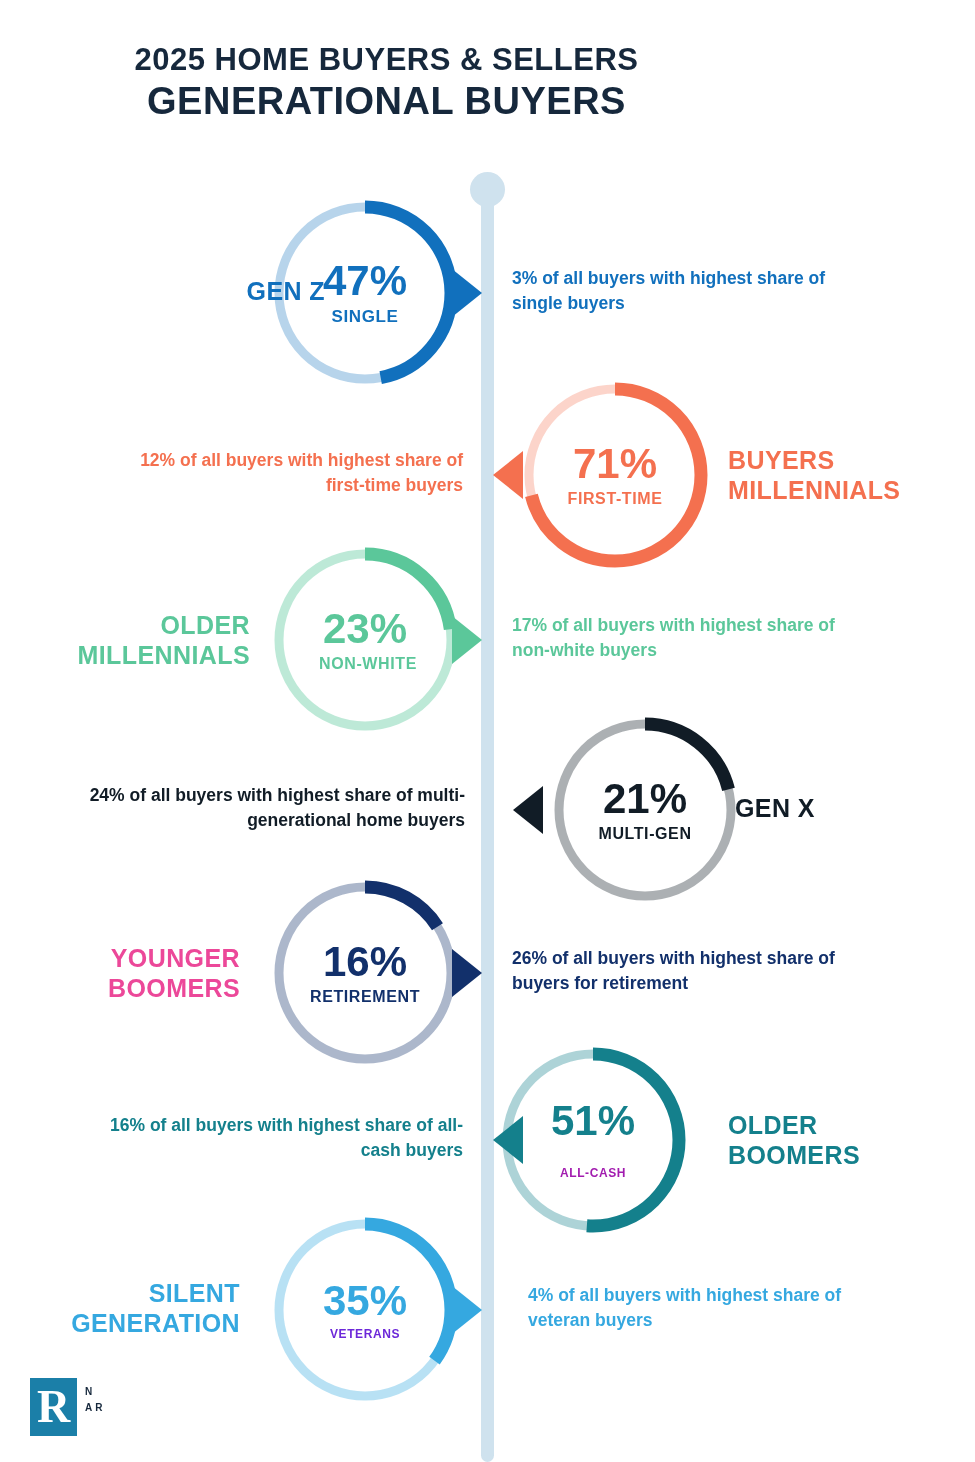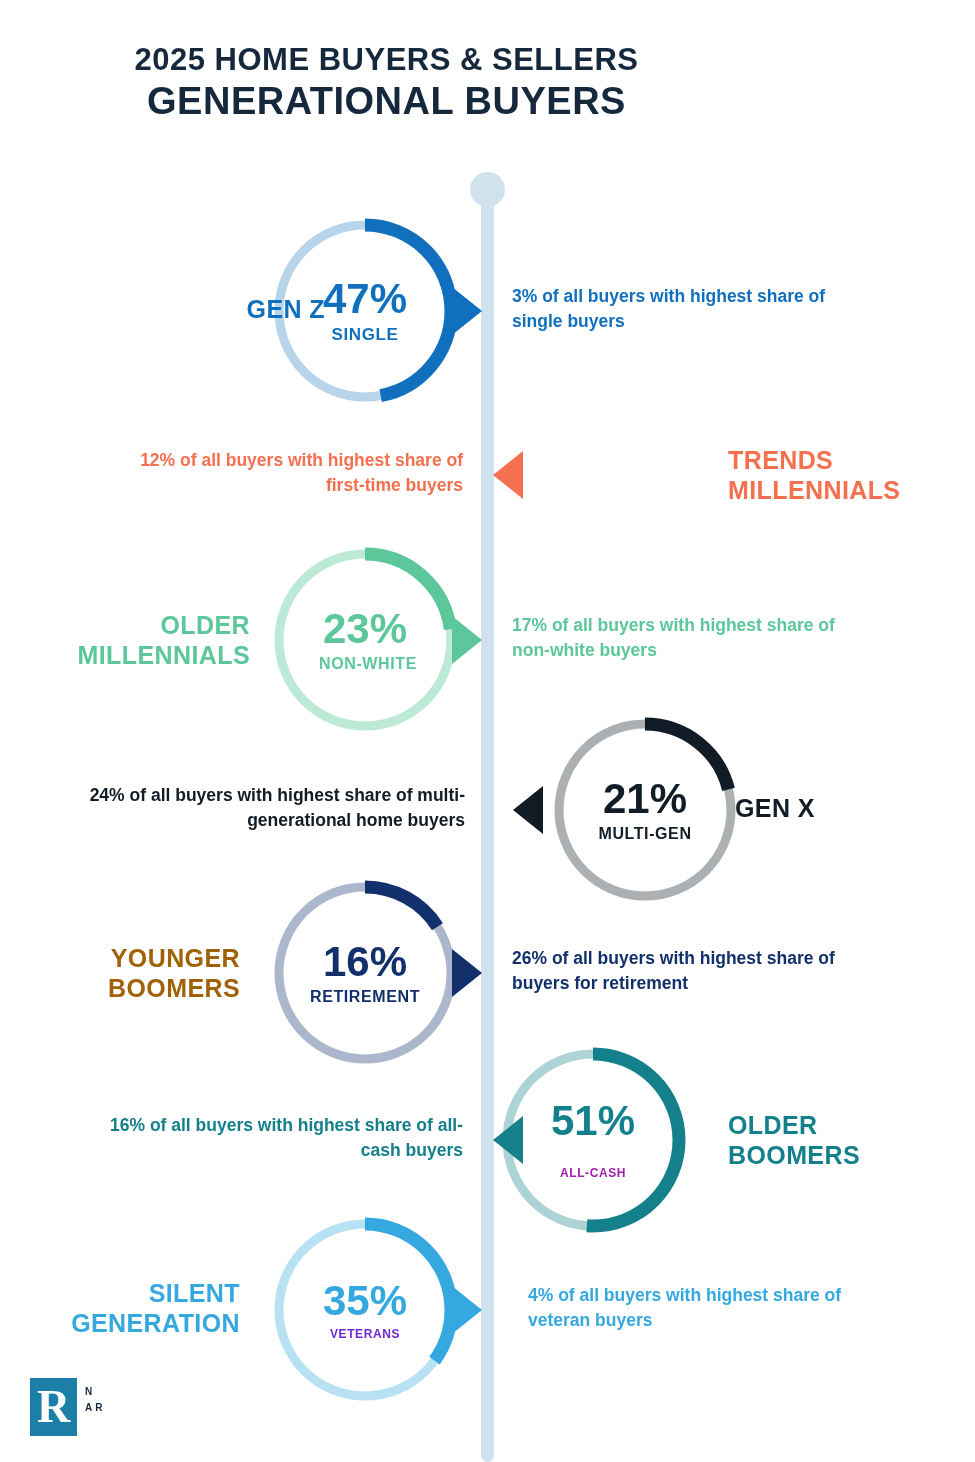--- a/index.html
+++ b/index.html
@@ -177,46 +177,56 @@
 <body>
 
 <div id="title-block">
   <div id="title-line1">2025 HOME BUYERS &amp; SELLERS</div>
   <div id="title-line2">GENERATIONAL BUYERS</div>
 </div>
 
 <div id="spine-cap"></div>
 <div id="spine"></div>
 
-<div class="row" style="top:206px;">
+<div class="row" style="top:188px;">
   <div class="gen-label right-align" style="left:60px; top:88px; width:265px; color:#1170bd;">GEN Z</div>
 
   <div class="donut" style="left:265px; top:5px;">
     <svg width="200" height="200" viewBox="0 0 200 200">
       <circle cx="100" cy="100" r="86" fill="none" stroke="#1170bd" stroke-width="9" opacity="0.30"></circle>
       <circle cx="100" cy="100" r="86" fill="none" stroke="#1170bd" stroke-width="13" stroke-dasharray="254 286" stroke-dashoffset="0" transform="rotate(-90 100 100)"></circle>
     </svg>
     <div class="center">
       <div class="pct" style="color:#1170bd;">47%</div>
       <div class="sub" style="color:#1170bd;">SINGLE</div>
     </div>
   </div>
 
   <div class="pointer to-right" style="left:452px; top:81px; border-left-color:#1170bd;"></div>
 
   <div class="desc left-align" style="left:512px; top:78px; width:350px; color:#1170bd;">3% of all buyers with highest share of single buyers</div>
 </div>
 
 <div class="row" style="top:370px;">
+  <div class="donut" style="left:515px; top:5px;">
+    <svg width="200" height="200" viewBox="0 0 200 200">
+      <circle cx="100" cy="100" r="86" fill="none" stroke="#f4704f" stroke-width="9" opacity="0.30"></circle>
+      <circle cx="100" cy="100" r="86" fill="none" stroke="#f4704f" stroke-width="13" stroke-dasharray="384 156" transform="rotate(-90 100 100)"></circle>
+    </svg>
+    <div class="center">
+      <div class="pct" style="color:#f4704f;">71%</div>
+      <div class="sub" style="color:#f4704f; font-size:16px;">FIRST-TIME</div>
+    </div>
+  </div>
 
   <div class="pointer to-left" style="left:493px; top:81px; border-right-color:#f4704f;"></div>
 
   <div class="desc right-align" style="left:110px; top:78px; width:353px; color:#f4704f;">12% of all buyers with highest share of first-time buyers</div>
 
-  <div class="gen-label left-align" style="left:728px; top:75px; width:240px; color:#f4704f;">TRENDS MILLENNIALS</div>
+  <div class="gen-label left-align" style="left:728px; top:75px; width:240px; color:#f4704f;">BUYERS MILLENNIALS</div>
 </div>
 
 <div class="row" style="top:535px;">
   <div class="gen-label right-align" style="left:25px; top:75px; width:225px; color:#5bc79a;">OLDER MILLENNIALS</div>
 
   <div class="donut" style="left:265px; top:5px;">
     <svg width="200" height="200" viewBox="0 0 200 200">
       <circle cx="100" cy="100" r="86" fill="none" stroke="#5bc79a" stroke-width="9" opacity="0.40"></circle>
       <circle cx="100" cy="100" r="86" fill="none" stroke="#5bc79a" stroke-width="13" stroke-dasharray="124 416" transform="rotate(-90 100 100)"></circle>
     </svg>
@@ -244,21 +254,21 @@
   </div>
 
   <div class="pointer to-left" style="left:513px; top:81px; border-right-color:#111c26;"></div>
 
   <div class="desc right-align" style="left:70px; top:78px; width:395px; color:#111c26;">24% of all buyers with highest share of multi-generational home buyers</div>
 
   <div class="gen-label left-align" style="left:735px; top:88px; width:200px; color:#111c26;">GEN X</div>
 </div>
 
 <div class="row" style="top:868px;">
-  <div class="gen-label right-align" style="left:35px; top:75px; width:205px; color:#a16207;">YOUNGER BOOMERS</div>
+  <div class="gen-label right-align" style="left:35px; top:75px; width:205px; color:#ec4899;">YOUNGER BOOMERS</div>
 
   <div class="donut" style="left:265px; top:5px;">
     <svg width="200" height="200" viewBox="0 0 200 200">
       <circle cx="100" cy="100" r="86" fill="none" stroke="#12306b" stroke-width="9" opacity="0.35"></circle>
       <circle cx="100" cy="100" r="86" fill="none" stroke="#12306b" stroke-width="13" stroke-dasharray="86 454" transform="rotate(-90 100 100)"></circle>
     </svg>
     <div class="center">
       <div class="pct" style="color:#12306b;">16%</div>
       <div class="sub" style="color:#12306b; font-size:16px;">RETIREMENT</div>
     </div>

